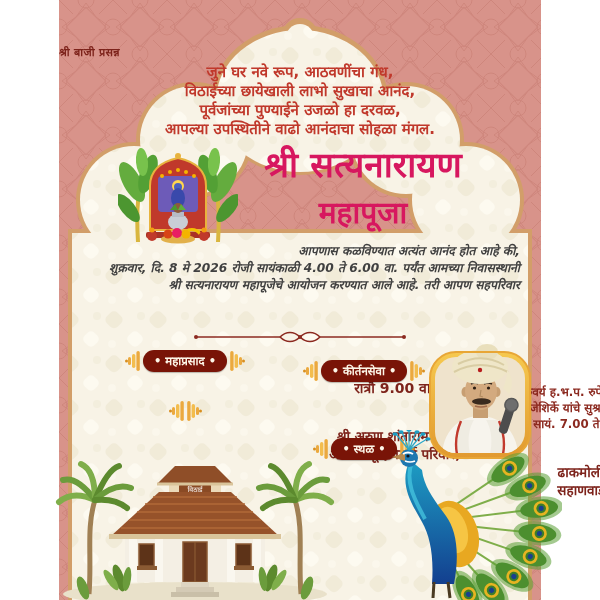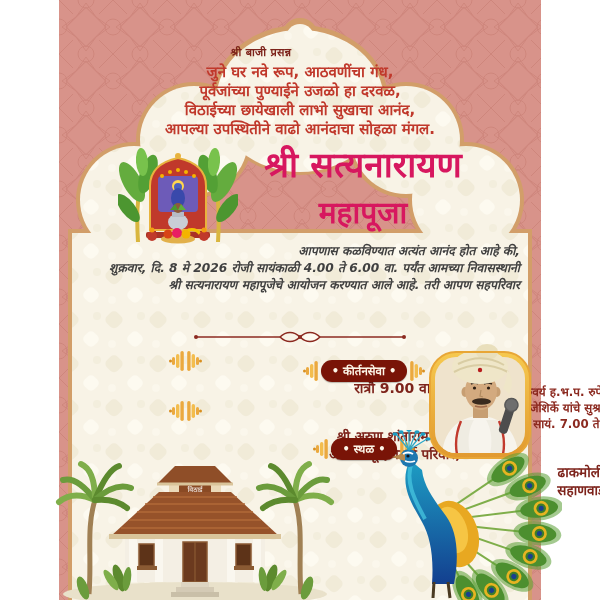--- a/index.html
+++ b/index.html
@@ -5,21 +5,21 @@
   html,body{margin:0;padding:0;background:#ffffff;}
   #stage{
     position:relative;width:600px;height:600px;overflow:hidden;
     background:#ffffff;font-family:"DejaVu Sans",sans-serif;
   }
   .abs{position:absolute;}
   
   #card-bg{left:59px;top:0;width:482px;height:600px;}
   
   .blessing{
-    left:59px;top:44px;width:404px;text-align:center;
+    left:59px;top:44px;width:404px;
     font-size:11px;font-weight:bold;color:#7d231b;letter-spacing:.3px;
   }
   .poem{left:59px;top:63px;width:482px;text-align:center;
     font-size:15px;font-weight:bold;color:#c0382b;line-height:19px;}
   
   .title-wrap{left:238px;top:146px;width:250px;text-align:center;color:#d7175f;}
   .title-line1{font-size:35px;font-weight:800;line-height:38px;}
   .title-line2{font-size:30px;font-weight:800;line-height:38px;margin-top:10px;}
   
   .invite{left:80px;top:243px;width:440px;text-align:right;
@@ -88,22 +88,22 @@
       <circle cx="75" cy="200" r="54"></circle>
       <circle cx="407" cy="200" r="54"></circle>
       <rect x="13" y="233" width="456" height="367"></rect>
     </g>
   </svg>
 
   <div class="abs blessing">श्री बाजी प्रसन्न</div>
 
   <div class="abs poem">
     <div>जुने घर नवे रूप, आठवणींचा गंध,</div>
+    <div>विठाईच्या छायेखाली लाभो सुखाचा आनंद,</div>
     <div>पूर्वजांच्या पुण्याईने उजळो हा दरवळ,</div>
-    <div>विठाईच्या छायेखाली लाभो सुखाचा आनंद,</div>
     <div>आपल्या उपस्थितीने वाढो आनंदाचा सोहळा मंगल.</div>
   </div>
 
   <svg class="abs" style="left:118px;top:146px" width="120" height="108" viewBox="0 0 120 108">
 
     <g>
       <path d="M20 96 C18 62 20 42 27 26" stroke="#d9b63f" stroke-width="4" fill="none"></path>
       <ellipse cx="14" cy="36" rx="9" ry="22" transform="rotate(-28 14 36)" fill="#64ac3e"></ellipse>
       <ellipse cx="30" cy="28" rx="8" ry="20" transform="rotate(18 30 28)" fill="#53a035"></ellipse>
       <ellipse cx="10" cy="62" rx="7" ry="17" transform="rotate(-38 10 62)" fill="#4c9630"></ellipse>
@@ -178,20 +178,21 @@
     <circle cx="110" cy="8" r="2" fill="#8c2a20"></circle>
   </svg>
 
   <div class="abs badge-row col-left" style="top:349px">
     <svg class="gold-end" width="15" height="24" viewBox="0 0 15 24">
       <circle cx="1.5" cy="12" r="1.5" fill="#d98f1f"></circle>
       <rect x="3" y="8" width="3" height="8" rx="1.5" fill="#eba93e"></rect>
       <rect x="7" y="5" width="3.4" height="14" rx="1.7" fill="#f3bd4e"></rect>
       <rect x="11.4" y="2" width="3.4" height="20" rx="1.7" fill="#eba93e"></rect>
     </svg>
+    <span class="badge-pill">• महाप्रसाद •</span>
     <svg class="gold-end flip" width="15" height="24" viewBox="0 0 15 24">
       <circle cx="1.5" cy="12" r="1.5" fill="#d98f1f"></circle>
       <rect x="3" y="8" width="3" height="8" rx="1.5" fill="#eba93e"></rect>
       <rect x="7" y="5" width="3.4" height="14" rx="1.7" fill="#f3bd4e"></rect>
       <rect x="11.4" y="2" width="3.4" height="20" rx="1.7" fill="#eba93e"></rect>
     </svg>
   </div>
   <div class="abs sec-text-lg col-left" style="top:379px">रात्रौ 9.00 वा.</div>
 
   <div class="abs badge-row col-left" style="top:399px">

